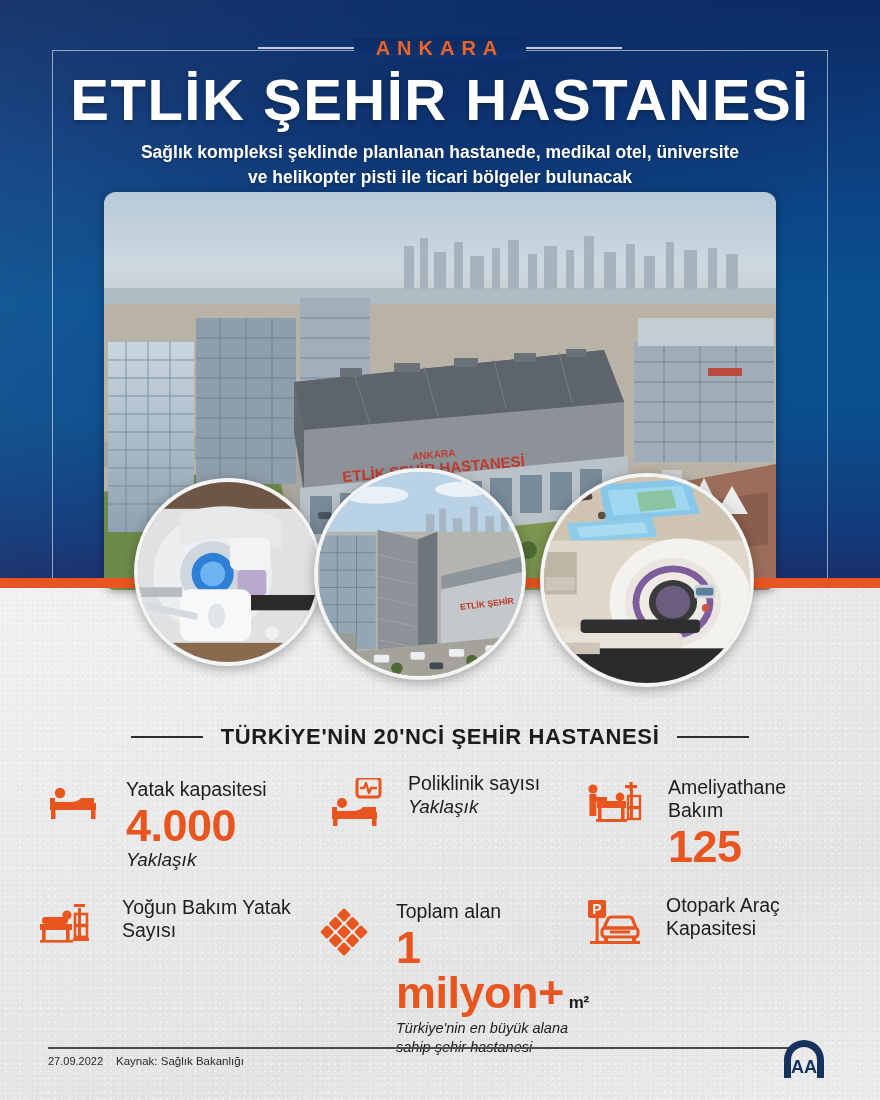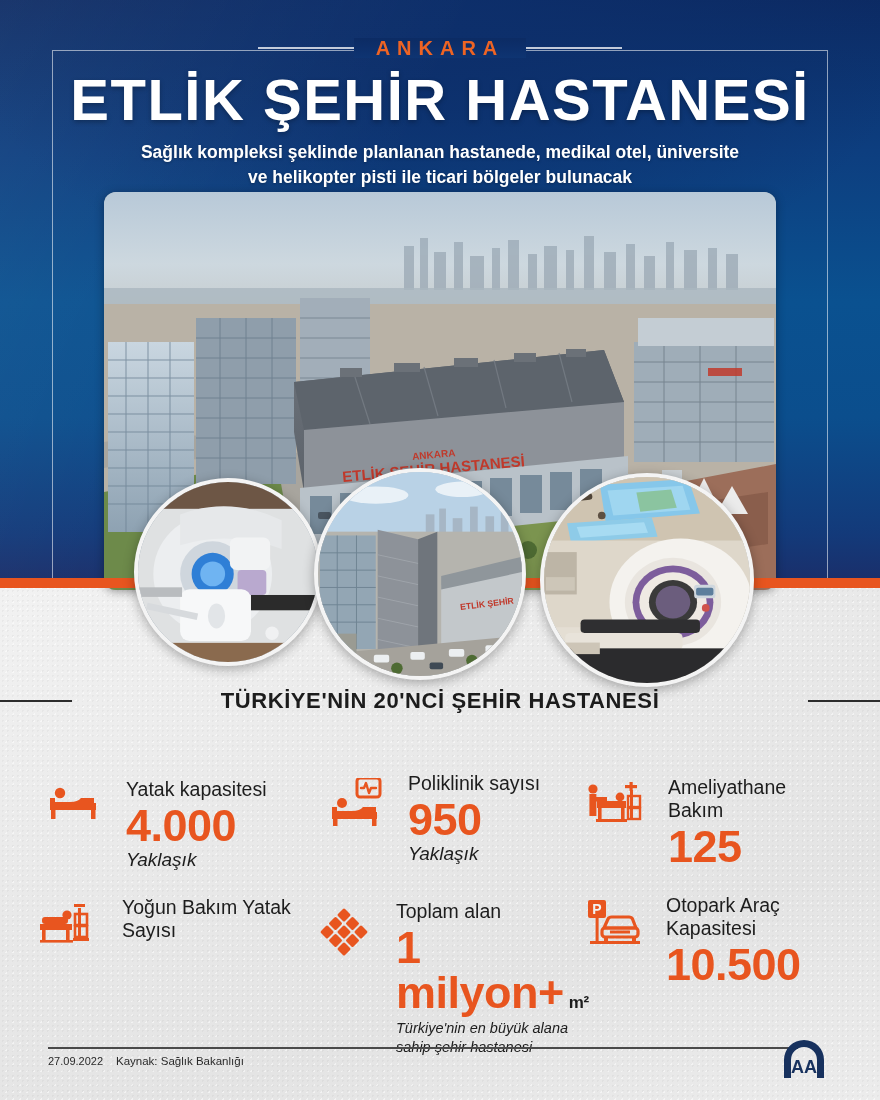--- a/index.html
+++ b/index.html
@@ -148,25 +148,25 @@
     background-image:
       radial-gradient(rgba(0,0,0,0.035) 1px, transparent 1px),
       radial-gradient(rgba(255,255,255,0.5) 1px, transparent 1px);
     background-size: 5px 5px, 7px 7px;
     background-position: 0 0, 3px 4px;
     pointer-events:none;
   }
 
   .section-head {
     position: absolute;
-    left: 0; top: 690px;
+    left: 0; top: 726px;
     width: 880px;
     display: flex;
     align-items: center;
-    justify-content: space-between;
+    justify-content: center;
     z-index: 8;
   }
   .sh-rule { width: 72px; height: 2px; background: #2d2d2d; }
   .section-head-text {
     font-size: 22px;
     font-weight: bold;
     color: #1c1c1c;
     letter-spacing: 0.6px;
     padding: 0 18px;
     line-height: 1;
@@ -601,21 +601,20 @@
         <circle cx="10" cy="25" r="5" fill="#e8551f"></circle>
         <path d="M3 33 L20 33 Q28 33 31 29 L44 29 L44 34 L3 34 Z" fill="#e8551f"></path>
         <rect x="0" y="29" width="5" height="12" fill="#e8551f"></rect>
         <rect x="0" y="34" width="45" height="7" fill="#e8551f"></rect>
         <rect x="1" y="41" width="4.5" height="7" fill="#e8551f"></rect>
         <rect x="40" y="41" width="4.5" height="7" fill="#e8551f"></rect>
       </svg>
     </div>
     <div class="body">
       <div class="stat-label">Poliklinik sayısı</div>
-      <div class="stat-value">950</div>
       <div class="stat-approx">Yaklaşık</div>
     </div>
   </div>
 
   <div class="stat s3">
     <div class="icon">
       <svg width="56" height="42" viewBox="0 0 56 42">
 
         <circle cx="7" cy="7" r="4.6" fill="#e8551f"></circle>
         <rect x="3.4" y="12" width="7" height="22" fill="#e8551f"></rect>
@@ -701,21 +700,20 @@
         <path d="M18 28 L22 19 Q23 17 25.5 17 L43 17 Q45.5 17 46.5 19 L50 28 Z" fill="none" stroke="#e8551f" stroke-width="3.2" stroke-linejoin="round"></path>
         <rect x="16" y="28" width="36" height="9" rx="3" fill="none" stroke="#e8551f" stroke-width="3.2"></rect>
         <rect x="24" y="30.5" width="20" height="3" fill="#e8551f"></rect>
         <rect x="18" y="37" width="4" height="5" fill="#e8551f"></rect>
         <rect x="46" y="37" width="4" height="5" fill="#e8551f"></rect>
         <rect x="4" y="41" width="50" height="3" fill="#e8551f"></rect>
       </svg>
     </div>
     <div class="body">
       <div class="stat-label">Otopark Araç Kapasitesi</div>
-      <div class="stat-value">10.500</div>
     </div>
   </div>
 
   <div class="footer-rule"></div>
   <div class="footer-date">27.09.2022</div>
   <div class="footer-source">Kaynak: Sağlık Bakanlığı</div>
   <div class="aa-logo">
     <svg width="48" height="44" viewBox="0 0 48 44">
       <path d="M4 42 L4 24 A20 20 0 0 1 44 24 L44 42 L37 42 L37 24 A13 13 0 0 0 11 24 L11 42 Z" fill="#17315e"></path>
       <text x="24" y="37" font-family="Liberation Sans, sans-serif" font-size="18" font-weight="bold" fill="#17315e" text-anchor="middle">AA</text>

